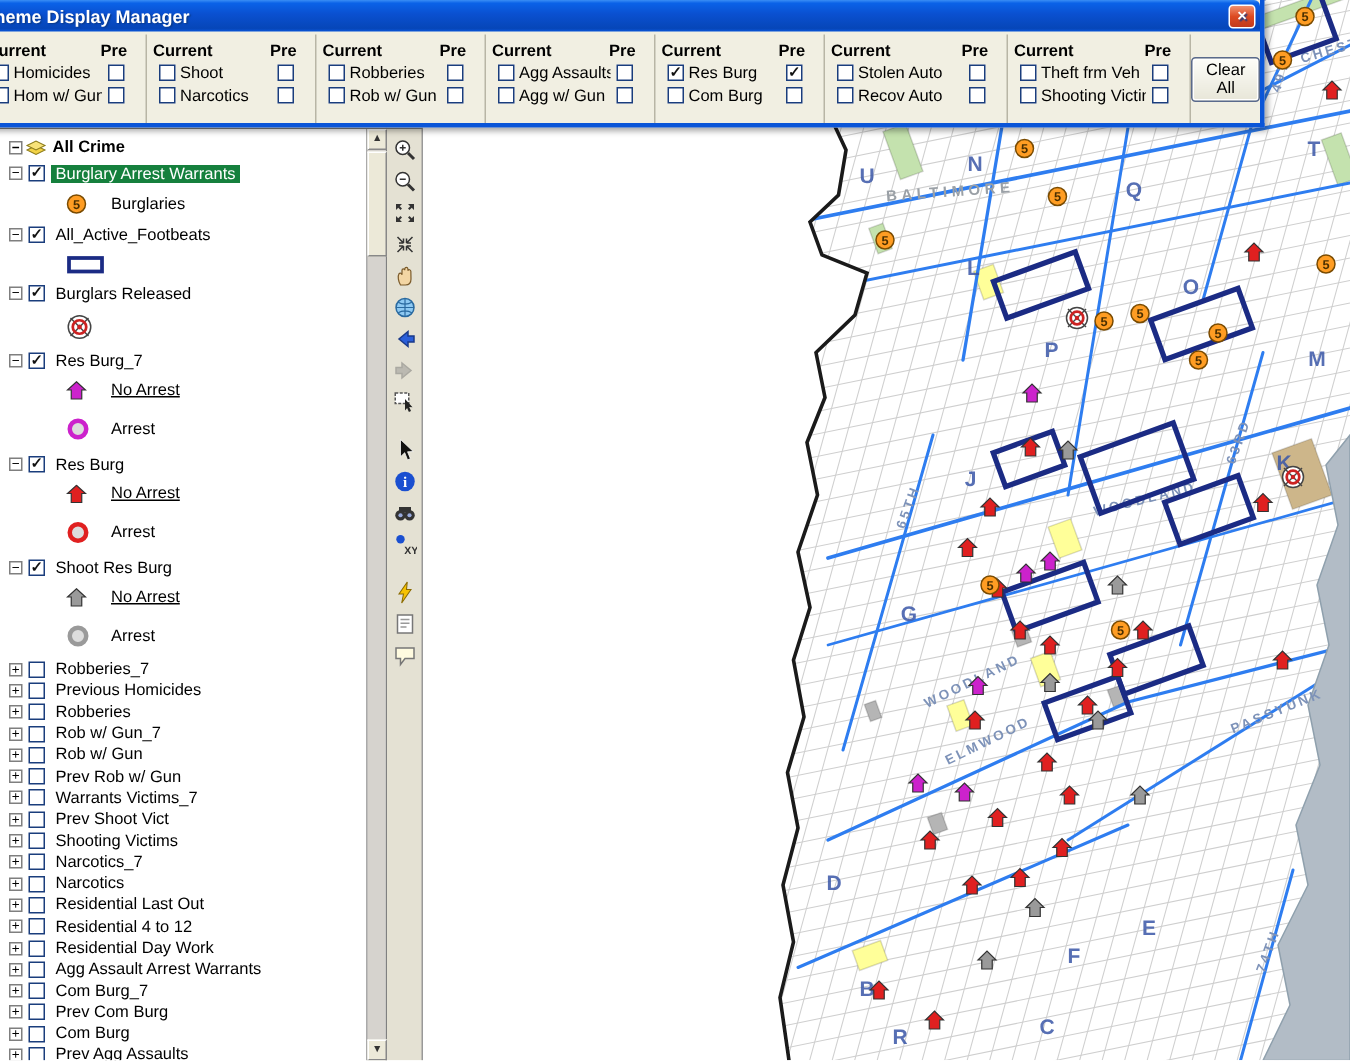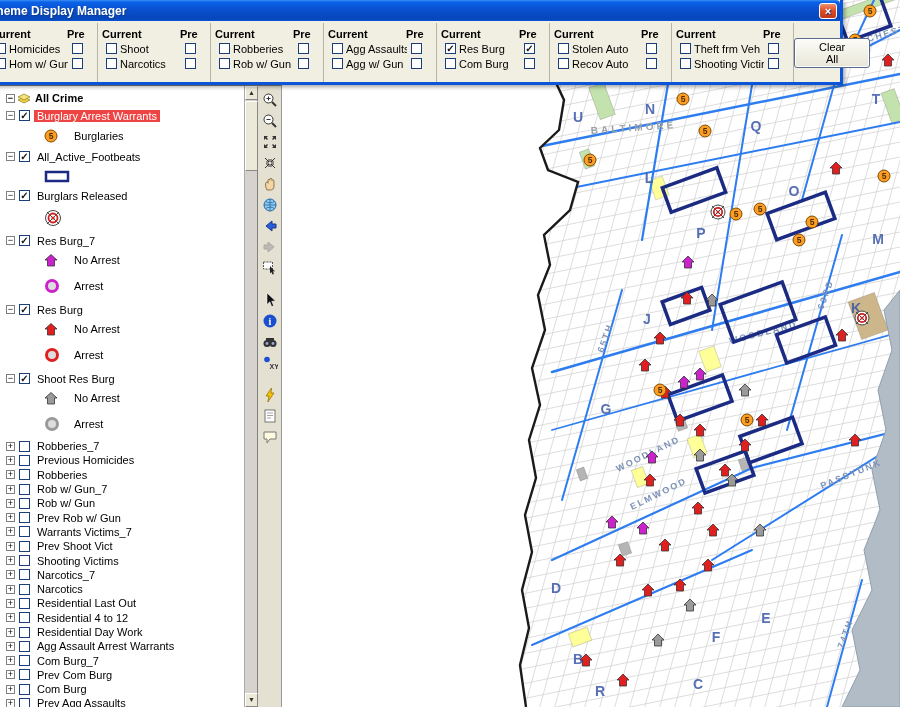--- a/index.html
+++ b/index.html
@@ -21,24 +21,24 @@
   #toc-inner{position:absolute;left:0;top:0;right:13px;bottom:0;overflow:hidden;padding:3px 0 0 4px;}
   .troot{display:flex;align-items:center;height:18px;font-weight:bold;}
   .troot .exp{margin-right:2px;}
   .trow{display:flex;align-items:center;height:17px;white-space:nowrap;}
   .trow.small{height:14.3px;}
   .exp{display:inline-block;width:9px;height:9px;border:1px solid #7f7f7f;background:#fff;
        font-size:9px;line-height:7px;text-align:center;margin:0 4px 0 2px;flex:none;}
   .tcb{display:inline-block;width:11px;height:11px;border:1px solid #1a3d7c;background:#fff;
        font-size:10px;line-height:10px;text-align:center;font-weight:bold;color:#111;margin-right:4px;flex:none;}
   .tlbl{padding:0 3px;}
-  .tlbl.sel{background:#ef4444;color:#fff;}
+  .tlbl.sel{background:#15803d;color:#fff;}
   .lrow{display:flex;align-items:center;padding-left:40px;white-space:nowrap;}
   .lrow.badge{height:24px;} .lrow.footbeat{height:22px;} .lrow.target{height:28px;}
-  .lrow.house-magenta,.lrow.house-red,.lrow.house-gray{height:22px;}
+  .lrow.house-magenta,.lrow.house-red,.lrow.house-gray{height:22px;text-decoration:underline;}
   .lrow.ring-magenta,.lrow.ring-red,.lrow.ring-gray{height:30px;}
   .lic{display:inline-flex;width:26px;justify-content:flex-start;margin-right:4px;}
   
   #toc-sb{position:absolute;right:0;top:0;bottom:0;width:13px;background:#d6d3ce;border-left:1px solid #aaa;}
   .sbtn{position:absolute;left:0;width:13px;height:14px;background:#ece9d8;border:1px solid #fff;
         border-right-color:#888;border-bottom-color:#888;font-size:7px;line-height:12px;text-align:center;color:#333;}
   #sb-up{top:0;} #sb-dn{bottom:0;}
   #sb-thumb{position:absolute;left:0;top:15px;width:13px;height:70px;background:#ece9d8;
         border:1px solid #fff;border-right-color:#888;border-bottom-color:#888;}
 
@@ -67,21 +67,21 @@
   .dgrp:nth-child(6),.dgrp:nth-child(7){width:122px;}
   .dhd{display:flex;font-weight:bold;font-size:11px;height:15px;align-items:center;}
   .hcur{flex:1;}
   .hpre{width:30px;flex:none;}
   .drow{display:flex;align-items:center;height:15px;font-size:11px;white-space:nowrap;}
   .cb{display:inline-block;width:11px;height:11px;border:1px solid #1a3d7c;background:#fff;flex:none;
       font-size:10px;line-height:9px;text-align:center;font-weight:bold;color:#111;margin:0 3px 0 4px;}
   .dlbl{flex:1;overflow:hidden;}
   .cb.pre{margin-right:14px;}
   #dlg-right{flex:1;display:flex;align-items:center;justify-content:center;}
-  #clear-all{font-size:11px;padding:2px 24px;background:linear-gradient(180deg,#fdfdf8,#e8e6d8);
+  #clear-all{font-size:11px;padding:2px 9px;background:linear-gradient(180deg,#fdfdf8,#e8e6d8);
       border:1px solid #5a6a8c;border-radius:3px;box-shadow:inset 0 0 0 1px #fff;}
 </style>
 </head>
 <body>
 
 <div id="screen">
 
   <svg id="map" viewBox="0 0 618 707">
       <defs>
         <clipPath id="lc">

